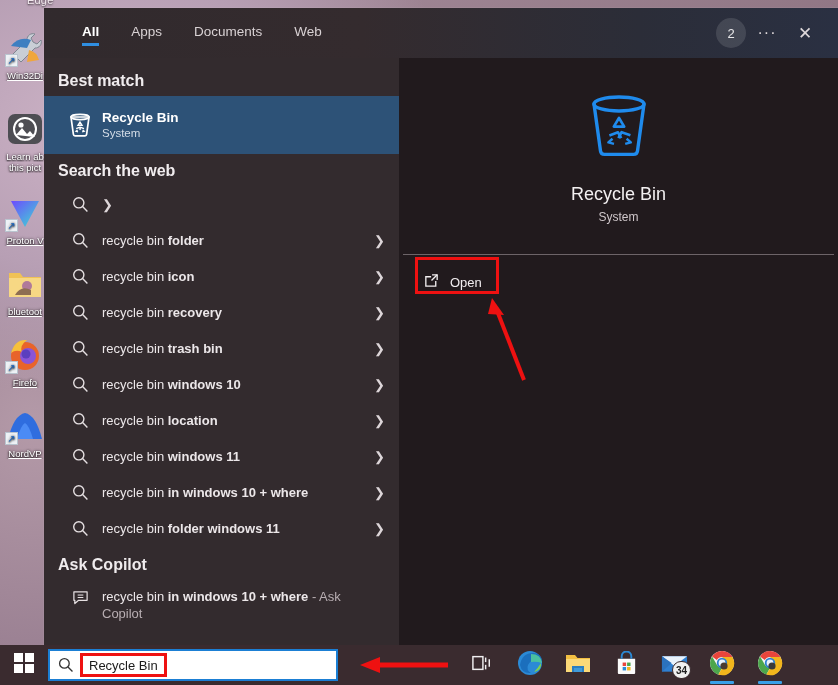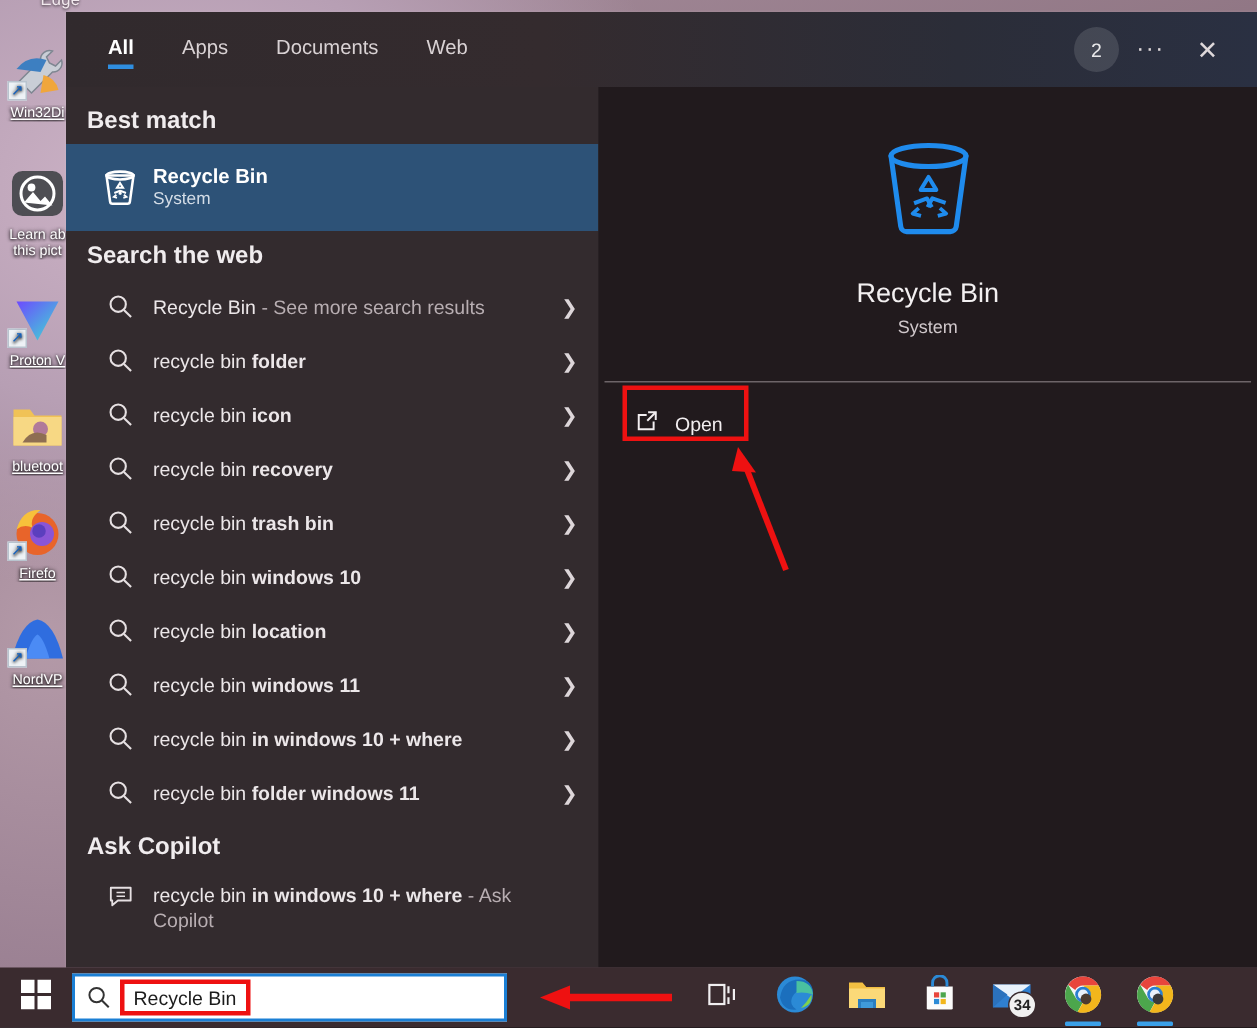--- a/index.html
+++ b/index.html
@@ -62,21 +62,21 @@
     display: flex; flex-direction: column;
     overflow: hidden;
   }
   .panel-header {
     height: 50px;
     background: linear-gradient(to right, #312a2d 0%, #342b2e 40%, #2b2d38 75%, #2a3042 100%);
     display: flex; align-items: flex-start;
     position: relative;
     flex: 0 0 50px;
   }
-  .tabs { display: flex; align-items: flex-start; padding-left: 12px; }
+  .tabs { display: flex; align-items: flex-start; padding-left: 22px; }
   .tab {
     position: relative;
     padding: 16px 16px 13px;
     font-size: 13.5px;
     color: #d9d2d4;
     cursor: default;
     white-space: nowrap;
   }
   .tab.active { color: #fff; font-weight: bold; }
   .tab.active::after {
@@ -366,21 +366,20 @@
 
         <div class="group-title" style="">Search the web</div>
 
         <div class="res-row">
           <div class="res-icon">
             <svg width="17" height="17" viewBox="0 0 17 17">
                 <circle cx="6.8" cy="6.8" r="5.1" fill="none" stroke="currentColor" stroke-width="1.4"></circle>
                 <line x1="10.6" y1="10.6" x2="15.4" y2="15.4" stroke="currentColor" stroke-width="1.4"></line>
               </svg>
           </div>
-          <div class="res-label"><span>Recycle Bin</span><b></b><span class="dim"> - See more search results</span></div>
           <div class="chev">❯</div>
         </div>
 
         <div class="res-row">
           <div class="res-icon">
             <svg width="17" height="17" viewBox="0 0 17 17">
                 <circle cx="6.8" cy="6.8" r="5.1" fill="none" stroke="currentColor" stroke-width="1.4"></circle>
                 <line x1="10.6" y1="10.6" x2="15.4" y2="15.4" stroke="currentColor" stroke-width="1.4"></line>
               </svg>
           </div>

